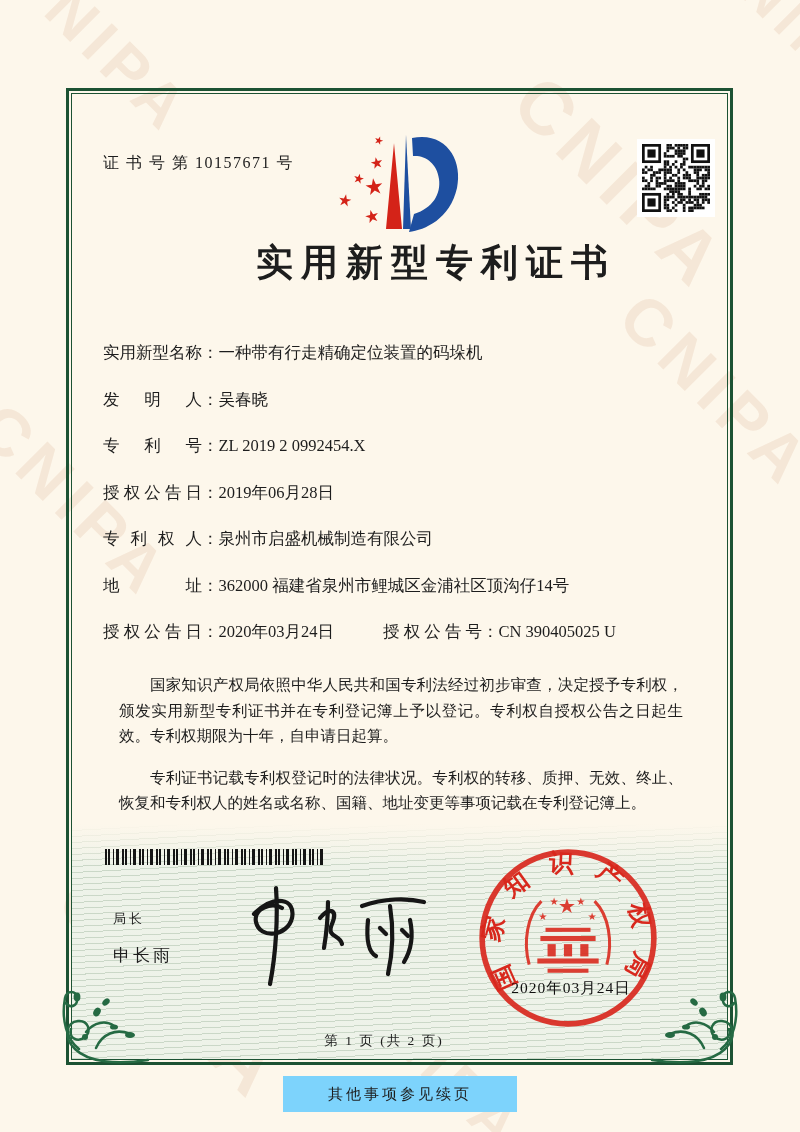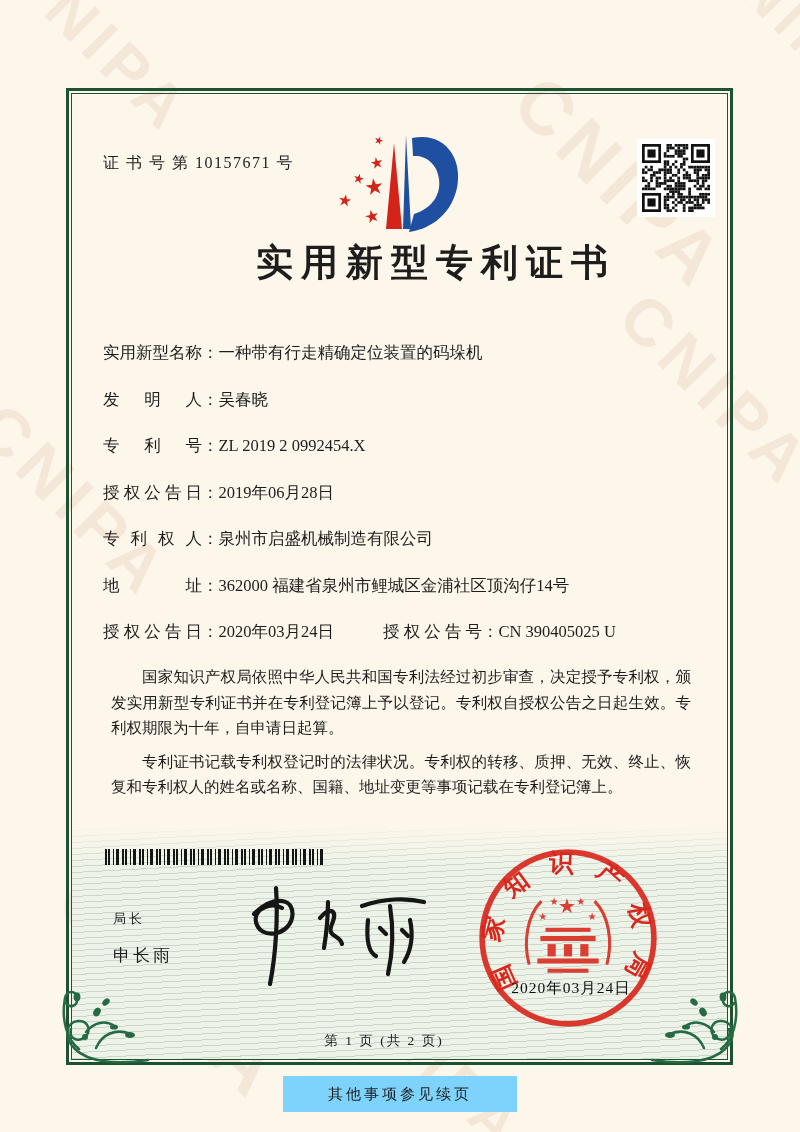--- a/index.html
+++ b/index.html
@@ -35,21 +35,21 @@
   .title{position:absolute;left:0;top:238px;width:800px;text-align:center;font-size:37px;
          font-weight:bold;letter-spacing:8px;z-index:2;margin-left:36px;}
   
   .fields{position:absolute;left:103px;top:342px;width:600px;font-size:16.5px;z-index:2;}
   .frow{position:relative;height:23px;margin-bottom:23.5px;white-space:nowrap;}
   .lbl{display:inline-block;width:99px;text-align:justify;text-align-last:justify;vertical-align:top;}
   .pair2{position:absolute;left:280px;top:0;}
   
   .body-text{position:absolute;left:103px;top:656px;width:596px;font-size:15.5px;line-height:25.5px;
              text-align:justify;z-index:2;}
-  .body-text p{margin:8px;text-indent:2em;}
+  .body-text p{margin:16px;text-indent:2em;}
   
   .barcode{position:absolute;left:105px;top:849px;width:218px;height:16px;z-index:2;
      background:repeating-linear-gradient(90deg,#151515 0 2px,rgba(0,0,0,0) 2px 3px,#151515 3px 5px,
        rgba(0,0,0,0) 5px 8px,#151515 8px 9px,rgba(0,0,0,0) 9px 11px,#151515 11px 14px,rgba(0,0,0,0) 14px 17px);}
   .issuer-title{position:absolute;left:113px;top:910px;font-size:13px;letter-spacing:3px;z-index:2;}
   .issuer-name{position:absolute;left:113px;top:944px;font-size:17px;letter-spacing:3px;z-index:2;}
   .signature{position:absolute;left:212px;top:876px;z-index:2;}
   .seal{position:absolute;left:476px;top:846px;z-index:2;}
   .seal-date{position:absolute;left:496px;top:978px;width:150px;text-align:center;font-size:15.5px;
              color:#101010;z-index:4;letter-spacing:1px;}

